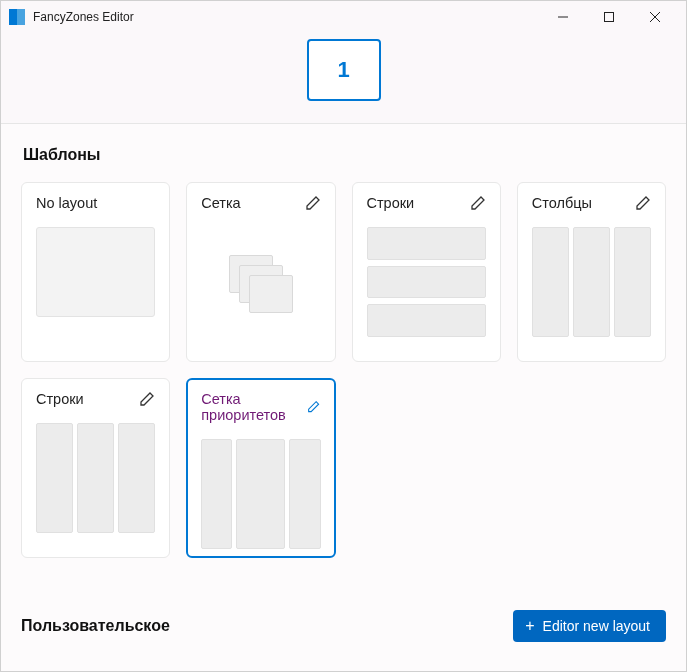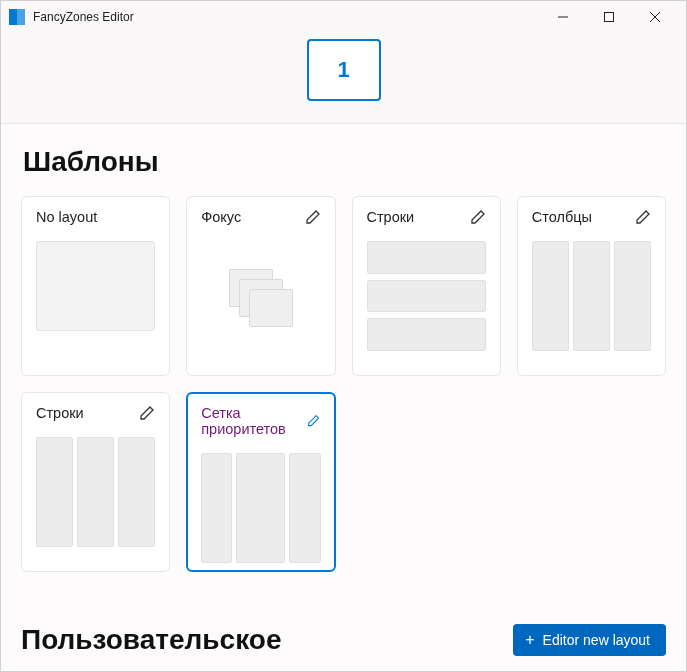--- a/index.html
+++ b/index.html
@@ -58,21 +58,21 @@
     position: relative;
     height: calc(672px - 32px - 92px);
     overflow-y: auto;
     background: #fdfbfc;
     padding: 0 20px;
   }
   
   .content::-webkit-scrollbar { width: 6px; }
   .content::-webkit-scrollbar-thumb { background: #c8c8c8; border-radius: 3px; }
   .section-title {
-    font-size: 28px; font-weight: 600; color: #111;
+    font-size: 16px; font-weight: 600; color: #111;
     margin: 22px 0 18px 2px;
   }
   .grid {
     display: grid;
     grid-template-columns: repeat(4, 1fr);
     gap: 16px;
   }
   .card {
     background: #fff;
     border: 1px solid #e8e8e8;
@@ -195,21 +195,21 @@
       <div class="card-header">
         <span class="card-title">No layout</span>
       </div>
       <div class="card-body">
         <div class="prev-blank"></div>
       </div>
     </div>
 
     <div class="card">
       <div class="card-header">
-        <span class="card-title">Фокус</span>
+        <span class="card-title">Сетка</span>
         <span class="edit-icon">
           <svg viewBox="0 0 16 16" fill="none" stroke="currentColor" stroke-width="1.3">
               <path d="M11 2l3 3L5 14H2v-3L11 2z"></path>
             </svg>
         </span>
       </div>
       <div class="card-body">
         <div class="prev-focus">
           <div class="win w1"></div>
             <div class="win w2"></div>

